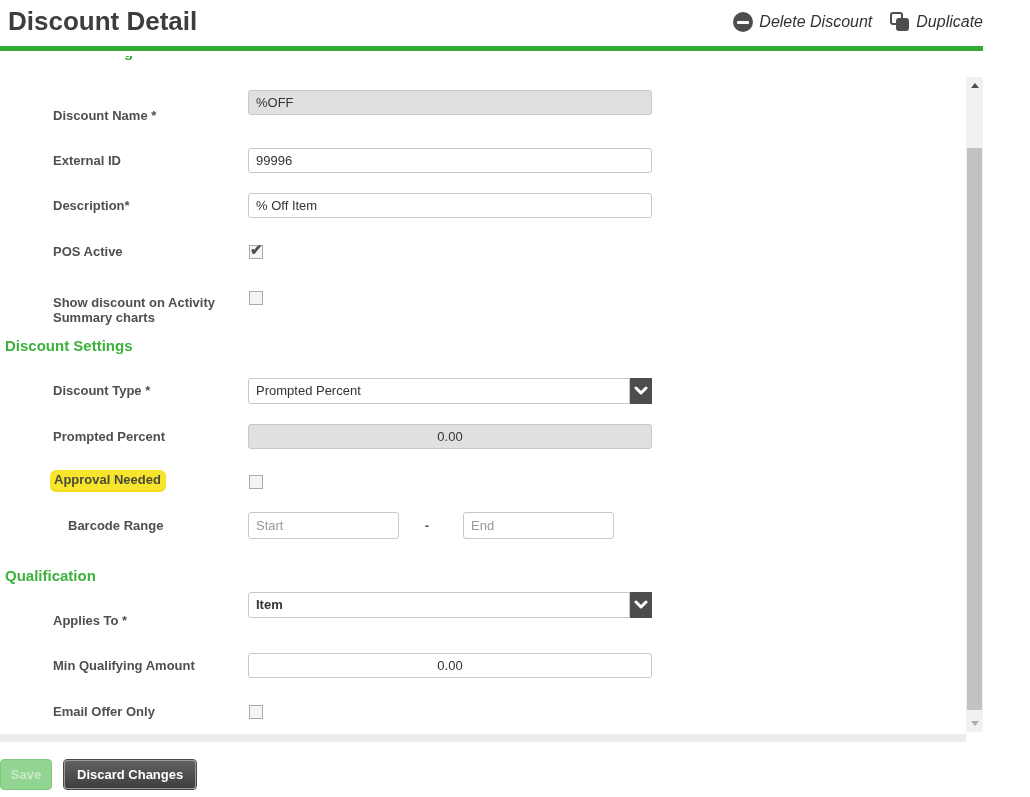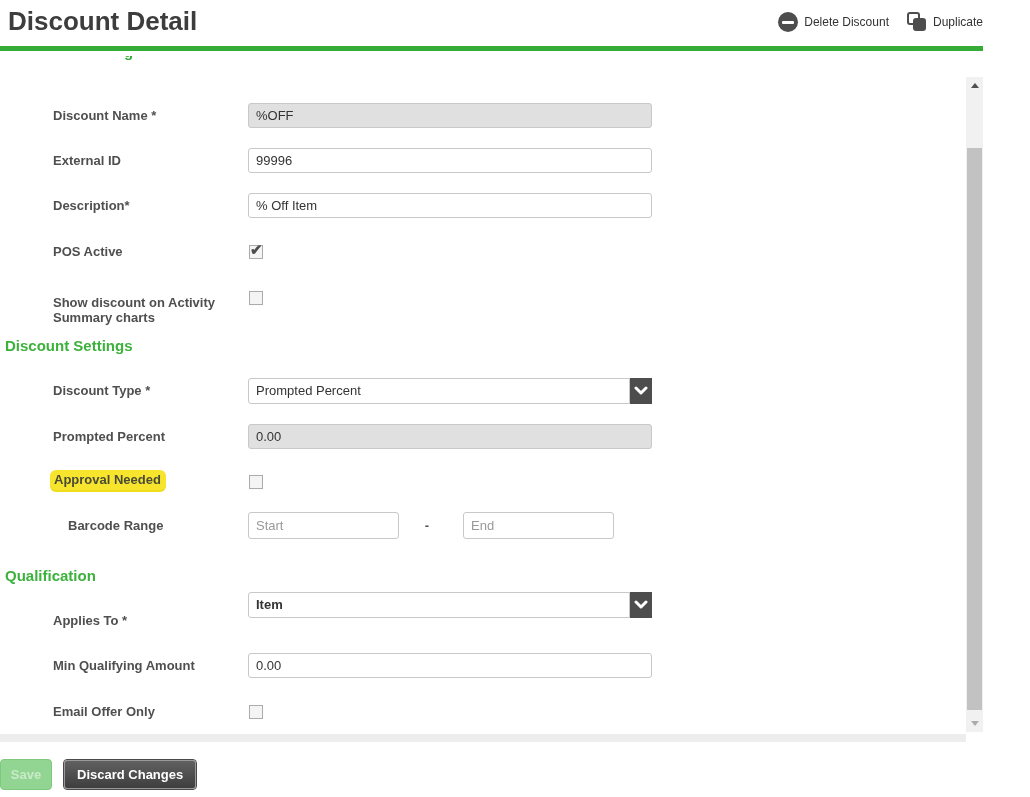--- a/index.html
+++ b/index.html
@@ -3,41 +3,41 @@
 <meta charset="utf-8">
 <style>
   * { margin:0; padding:0; box-sizing:border-box; }
   html,body { width:1030px; height:797px; background:#fff; font-family:"Liberation Sans", sans-serif; overflow:hidden; }
 
   
   .page-header { position:absolute; left:0; top:0; width:1030px; height:46px; background:#fff; }
   .page-title { position:absolute; left:8px; top:6px; font-size:26px; font-weight:bold; color:#3d3d3d; letter-spacing:0; }
   .header-actions { position:absolute; right:47px; top:12px; display:flex; align-items:center; gap:18px; }
   .action-btn { display:flex; align-items:center; gap:6px; cursor:pointer; }
-  .action-label { font-size:12px; color:#333; white-space:nowrap; }
+  .action-label { font-size:16px; color:#333; white-space:nowrap;font-style:italic; }
   .icon-minus-circle { width:20px; height:20px; border-radius:50%; background:#4d4d4d; position:relative; }
   .icon-minus-circle::after { content:""; position:absolute; left:4px; top:8.5px; width:12px; height:3px; background:#fff; border-radius:1px; }
   .icon-duplicate { width:20px; height:20px; position:relative; }
   .icon-duplicate .back { position:absolute; left:0; top:0; width:13px; height:13px; border:2px solid #4d4d4d; border-radius:3px; background:#fff; }
   .icon-duplicate .front { position:absolute; left:6px; top:6px; width:13px; height:13px; background:#4d4d4d; border-radius:3px; }
   .green-rule { position:absolute; left:0; top:46px; width:983px; height:5px; background:#35ac35; }
 
   
   .scroll-panel { position:absolute; left:0; top:56px; width:966px; height:689px; background:#fff; overflow:hidden; }
   .panel-bottom-strip { position:absolute; left:0; top:678px; width:966px; height:8px; background:#ededed; }
 
   .clipped-fragment { position:absolute; left:124px; top:0px; width:16px; height:12px; overflow:hidden; }
   .clipped-fragment span { display:block; margin-top:-13px; font-size:15px; font-weight:bold; color:#35ac35; }
 
   .field-label { position:absolute; left:53px; width:190px; font-size:13px; font-weight:bold; color:#4f4f4f; line-height:15px; }
   .section-title { position:absolute; left:5px; font-size:15px; font-weight:bold; color:#3cb23c; }
 
   .txt-input { position:absolute; left:248px; width:404px; height:25px; border:1px solid #c8c8c8; border-radius:3px; background:#fff; font-family:"Liberation Sans", sans-serif; font-size:13px; color:#333; padding:0 7px; outline:none; }
   .txt-input.disabled { background:#e0e0e0; }
-  .txt-input.num { text-align:left; }
+  .txt-input.num { text-align:center; }
   .txt-input::placeholder { color:#999; }
 
   .select-wrap { position:absolute; left:248px; width:404px; height:26px; }
   .select-face { position:absolute; left:0; top:0; width:382px; height:26px; border:1px solid #c8c8c8; border-radius:3px 0 0 3px; background:#fff; font-size:13px; color:#333; line-height:24px; padding:0 7px; }
   .select-btn { position:absolute; right:0; top:0; width:22px; height:26px; background:#4d4d4d; display:flex; align-items:center; justify-content:center; }
 
   .checkbox { position:absolute; left:249px; width:14px; height:14px; border:1px solid #ababab; background:#f4f4f4; }
   .checkbox .check { position:absolute; left:0px; top:-5px; font-size:15px; font-weight:bold; color:#4d4d4d; line-height:18px; }
 
   .hl-label { position:absolute; left:50px; font-size:13px; font-weight:bold; color:#4a4a3a; background:#f6e52c; padding:2px 5px 3px 4px; box-shadow:0 2px 0 #f0dc1c; }
@@ -81,21 +81,21 @@
 </div>
 <div class="green-rule"></div>
 
 <div class="scroll-panel">
 
   <div class="clipped-fragment">
     <span>g</span>
   </div>
 
   <div class="field-label" style="top:52px;">Discount Name *</div>
-  <input class="txt-input disabled" style="top: 47px;" disabled="" value="%OFF">
+  <input class="txt-input disabled" style="top: 34px;" disabled="" value="%OFF">
 
   <div class="field-label" style="top:97px;">External ID</div>
   <input class="txt-input" style="top: 92px;" value="99996">
 
   <div class="field-label" style="top:142px;">Description*</div>
   <input class="txt-input" style="top: 137px;" value="% Off Item">
 
   <div class="field-label" style="top:188px;">POS Active</div>
   <div class="checkbox" style="top:189px;">
     <span class="check">✔</span>

